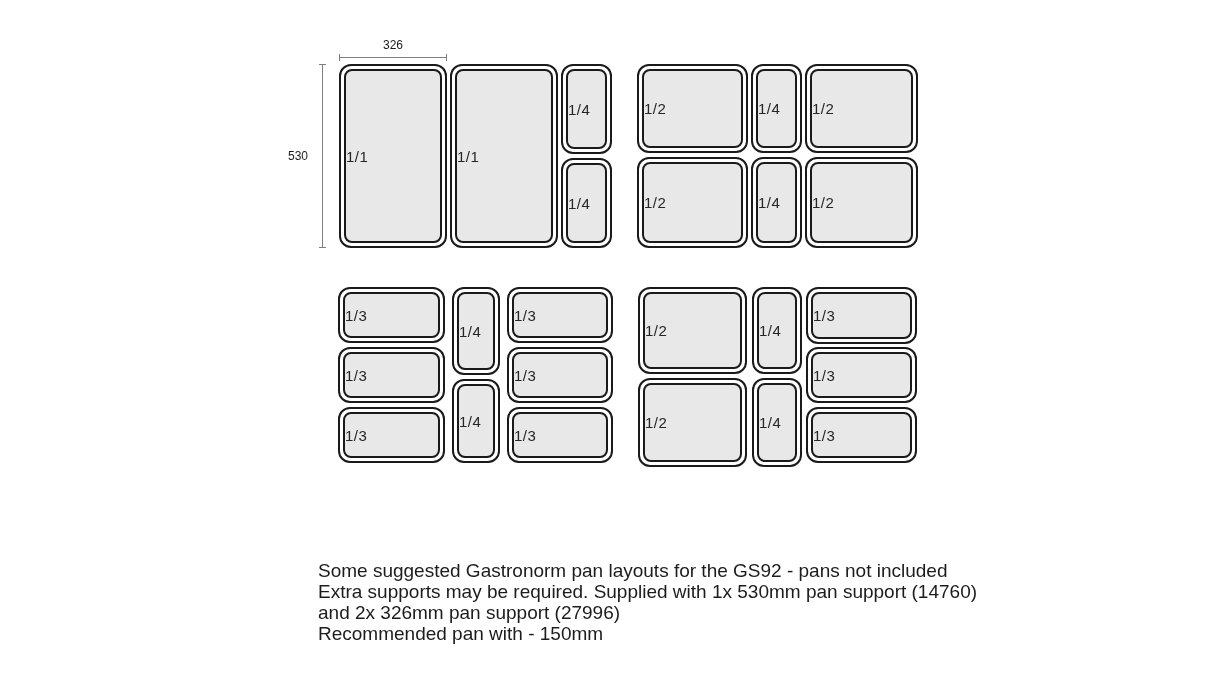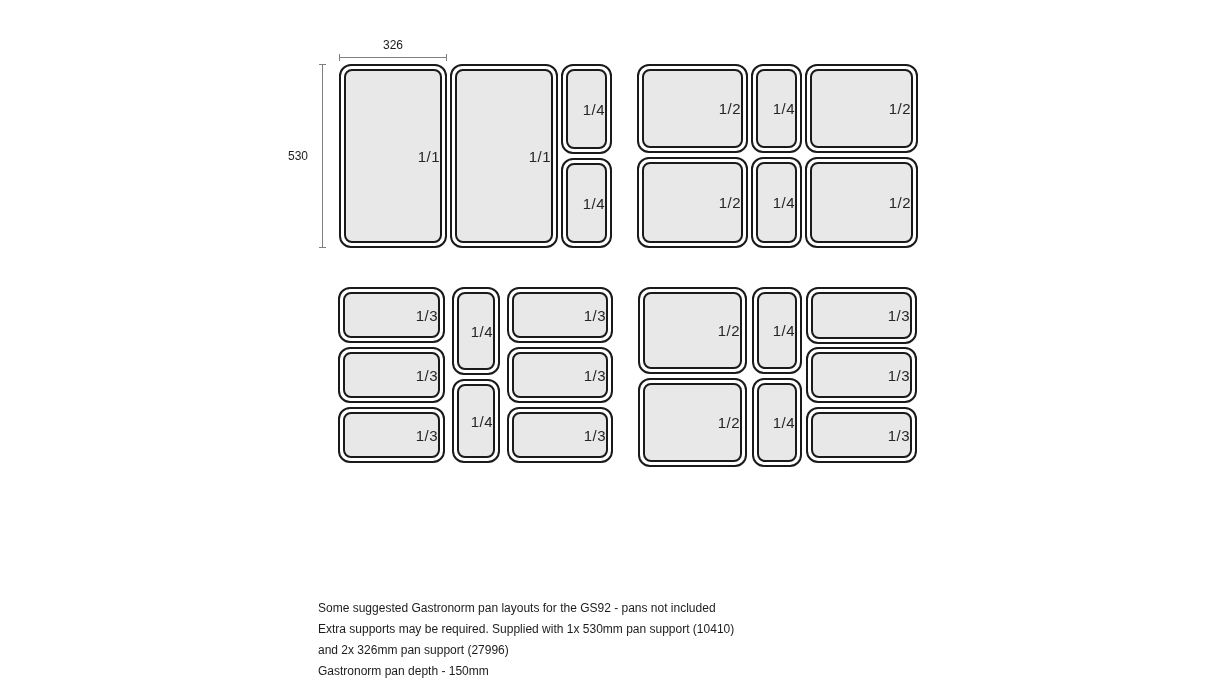--- a/index.html
+++ b/index.html
@@ -34,21 +34,21 @@
   }
   .pan-inner {
     box-sizing: border-box;
     width: 100%;
     height: 100%;
     border: 2px solid #1a1a1a;
     border-radius: 8px;
     background: #e8e8e8;
     display: flex;
     align-items: center;
-    justify-content: flex-end;
+    justify-content: flex-start;
   }
   .pan-label {
     font-size: 15px;
     color: #262626;
     letter-spacing: 0.5px;
   }
   
   .dim-line-h {
     position: absolute;
     left: 339px;
@@ -103,24 +103,23 @@
     top: 149px;
     width: 29px;
     text-align: left;
   }
 
   
   .caption {
     position: absolute;
     left: 318px;
     top: 560px;
-    font-size: 12px;
+    font-size: 19px;
     line-height: 21px;
     color: #1c1c1c;
-    margin-top: 38px;
   }
 </style>
 </head>
 <body>
 
 <div class="canvas">
   <div class="stage">
 
     <div class="dim-label dim-label-w">326</div>
     <div class="dim-line-h"></div>
@@ -258,17 +257,17 @@
         <div class="pan" style="left: 806px; top: 407px; width: 111px; height: 56px;">
           <div class="pan-inner">
             <span class="pan-label">1/3</span>
           </div>
         </div>
       </div>
     </div>
 
   <div class="caption">
     <div>Some suggested Gastronorm pan layouts for the GS92 - pans not included</div>
-    <div>Extra supports may be required. Supplied with 1x 530mm pan support (10410)</div>
+    <div>Extra supports may be required. Supplied with 1x 530mm pan support (14760)</div>
     <div>and 2x 326mm pan support (27996)</div>
-    <div>Gastronorm pan depth - 150mm</div>
+    <div>Recommended pan with - 150mm</div>
   </div>
 </div>
 
 </body></html>

